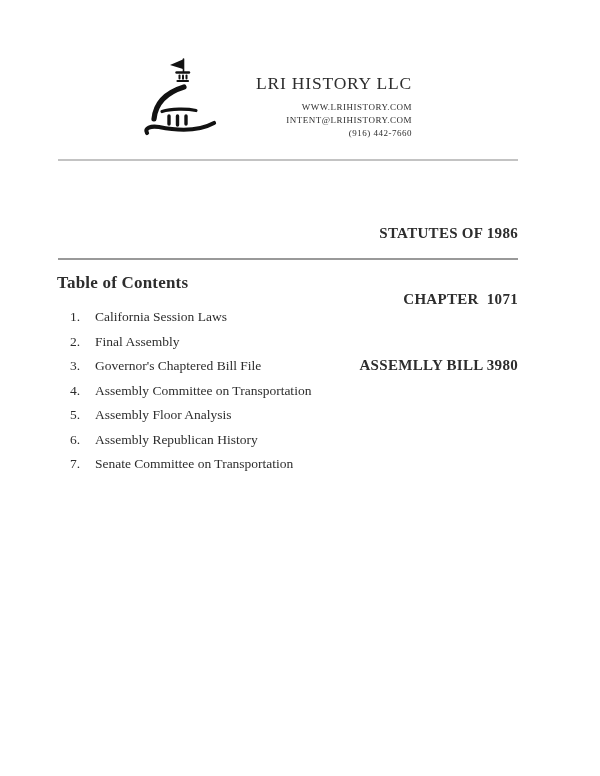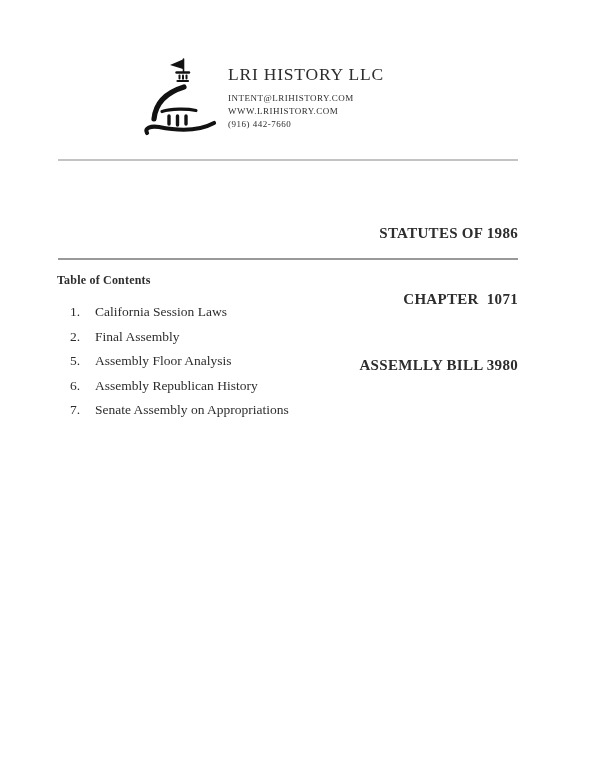--- a/index.html
+++ b/index.html
@@ -21,23 +21,23 @@
   .logo {
     position: absolute;
     left: 143px;
     top: 57px;
     width: 84px;
     height: 80px;
   }
   .firm {
     position: absolute;
     left: 228px;
-    top: 64px;
+    top: 73px;
     width: 184px;
-    text-align: left;
+    text-align: right;
   }
   .firm-name {
     font-size: 17.5px;
     letter-spacing: 0.8px;
     color: var(--ink, #2d2d2d);
     white-space: nowrap;
     margin-bottom: 7px;
   }
   .contact {
     font-size: 9px;
@@ -74,21 +74,21 @@
 
   
   .toc {
     position: absolute;
     left: 57px;
     top: 273px;
     width: 480px;
   }
   .toc-heading {
     margin: 0;
-    font-size: 12px;
+    font-size: 17px;
     font-weight: bold;
     letter-spacing: 0.2px;
     color: var(--ink, #2d2d2d);
   }
   .toc-list {
     list-style: none;
     margin: 15px 0 7px 13px;
     padding: 0;
   }
   .toc-item {
@@ -129,40 +129,42 @@
 
         <path d="M26,59 V67" stroke-width="3.4"></path>
         <path d="M34.5,59 V68" stroke-width="3.4"></path>
         <path d="M43,59 V67" stroke-width="3.4"></path>
 
         <path d="M4,76 C1,71 8,68.5 16,70 C38,74.5 58,73 71,66" stroke-width="4.2"></path>
       </svg>
     </div>
     <div class="firm">
       <div class="firm-name">LRI HISTORY LLC</div>
+      <div class="contact">WWW.LRIHISTORY.COM</div>
       <div class="contact">INTENT@LRIHISTORY.COM</div>
-      <div class="contact">WWW.LRIHISTORY.COM</div>
       <div class="contact">(916) 442-7660</div>
     </div>
   </header>
 
   <hr class="rule rule-1">
 
   <section class="statute-block">
     <div>STATUTES OF 1986</div>
     <div>CHAPTER &nbsp;1071</div>
     <div>ASSEMLLY BILL 3980</div>
   </section>
 
   <hr class="rule rule-2">
 
   <section class="toc">
     <h2 class="toc-heading">Table of Contents</h2>
     <ol class="toc-list">
       <li class="toc-item"><span class="toc-num">1.</span><span>California Session Laws</span></li>
       <li class="toc-item"><span class="toc-num">2.</span><span>Final Assembly</span></li>
+      <li class="toc-item"><span class="toc-num">3.</span><span>Governor's Chaptered Bill File</span></li>
+      <li class="toc-item"><span class="toc-num">4.</span><span>Assembly Committee on Transportation</span></li>
       <li class="toc-item"><span class="toc-num">5.</span><span>Assembly Floor Analysis</span></li>
       <li class="toc-item"><span class="toc-num">6.</span><span>Assembly Republican History</span></li>
-      <li class="toc-item"><span class="toc-num">7.</span><span>Senate Assembly on Appropriations</span></li>
+      <li class="toc-item"><span class="toc-num">7.</span><span>Senate Committee on Transportation</span></li>
     </ol>
   </section>
 
 </div>
 
 </body></html>

